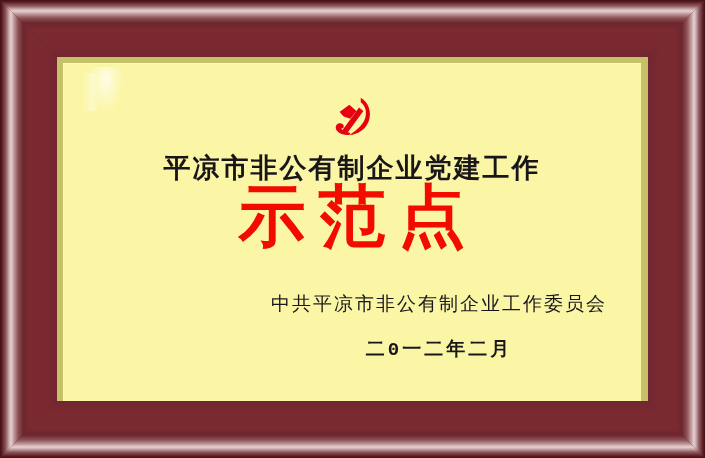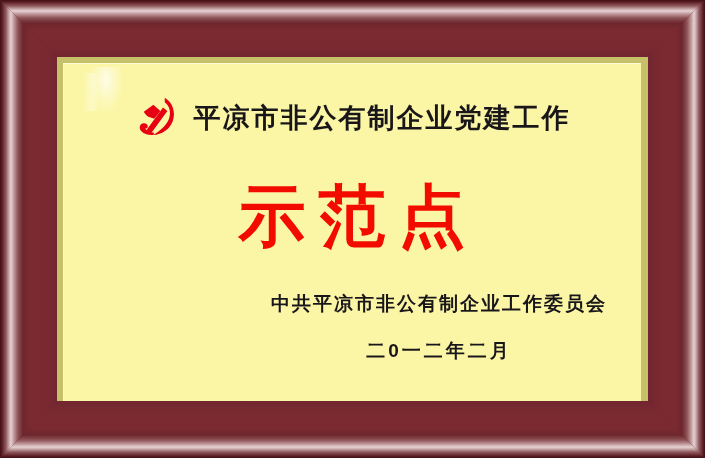--- a/index.html
+++ b/index.html
@@ -167,20 +167,21 @@
   
   .title-row {
     position: absolute;
     left: 0;
     top: 33px;
     width: 578px;
     display: flex;
     align-items: center;
     justify-content: center;
     gap: 16px;
+    flex-direction: column;
   }
   .party-emblem {
     display: block;
     width: 44px;
     height: 42px;
     flex: 0 0 auto;
   }
   .title-text {
     font-family: "DejaVu Sans", "Liberation Sans", sans-serif;
     font-size: 27px;
@@ -211,29 +212,29 @@
   
   .issuer-block {
     position: absolute;
     right: 34px;
     top: 231px;
     text-align: center;
   }
   .issuer-line {
     font-family: "DejaVu Sans", "Liberation Sans", sans-serif;
     font-size: 19px;
-    font-weight: bold;
+    font-weight: normal;
     color: #19161a;
     letter-spacing: 2px;
     white-space: nowrap;
     line-height: 1;
   }
   .date-line {
     margin-top: 28px;
-    font-family: Liberation Sans, sans-serif;
+    font-family: Liberation Mono, monospace;
     font-size: 19px;
     font-weight: bold;
     color: #19161a;
     letter-spacing: 3px;
     white-space: nowrap;
     line-height: 1;
   }
 </style>
 </head>
 <body>

